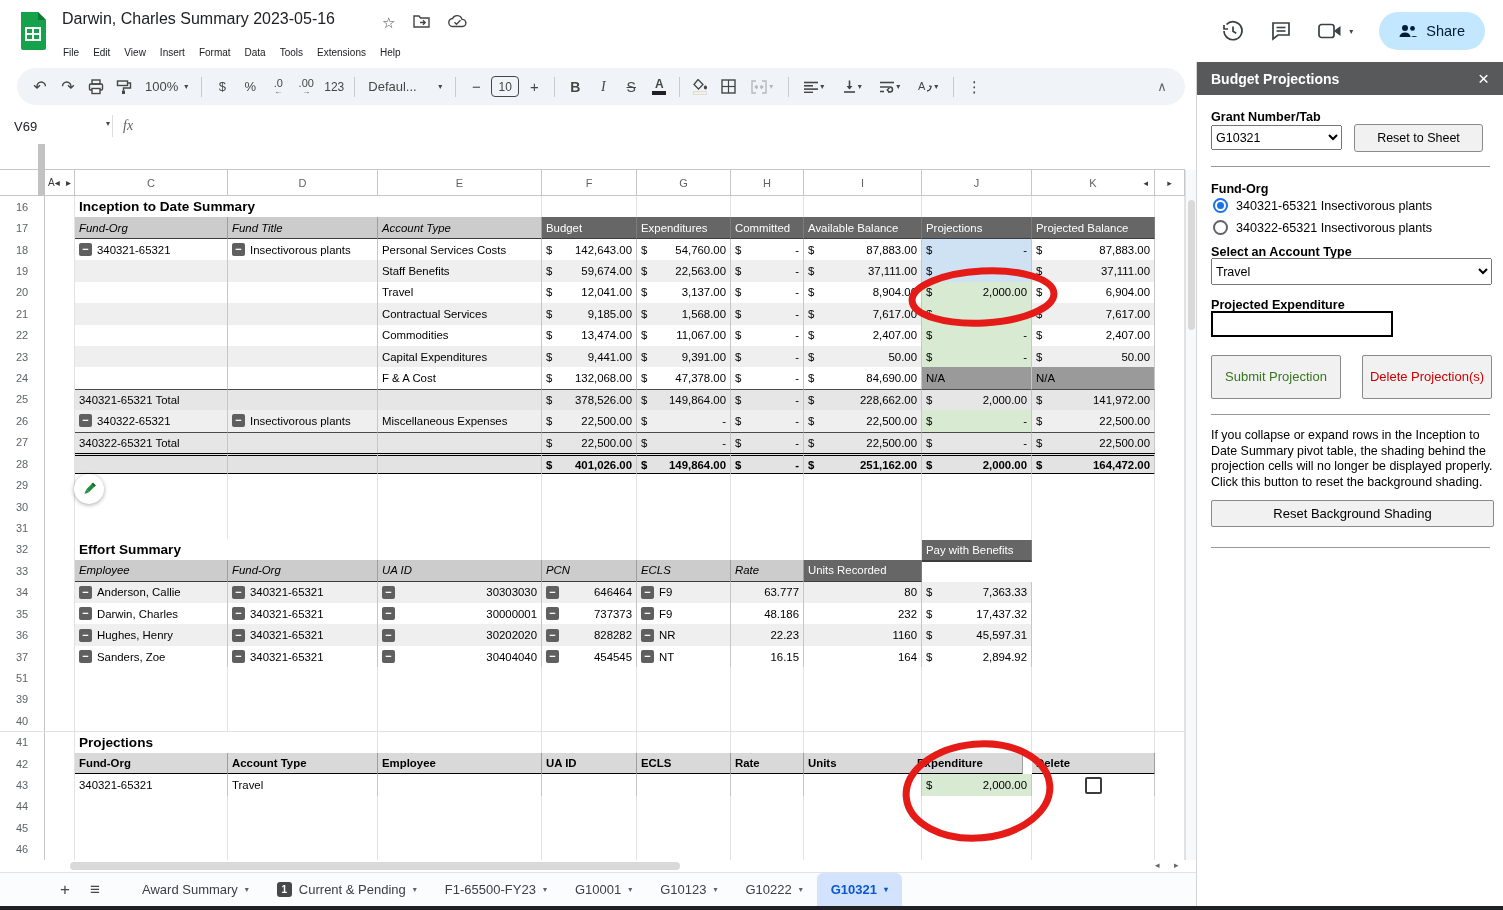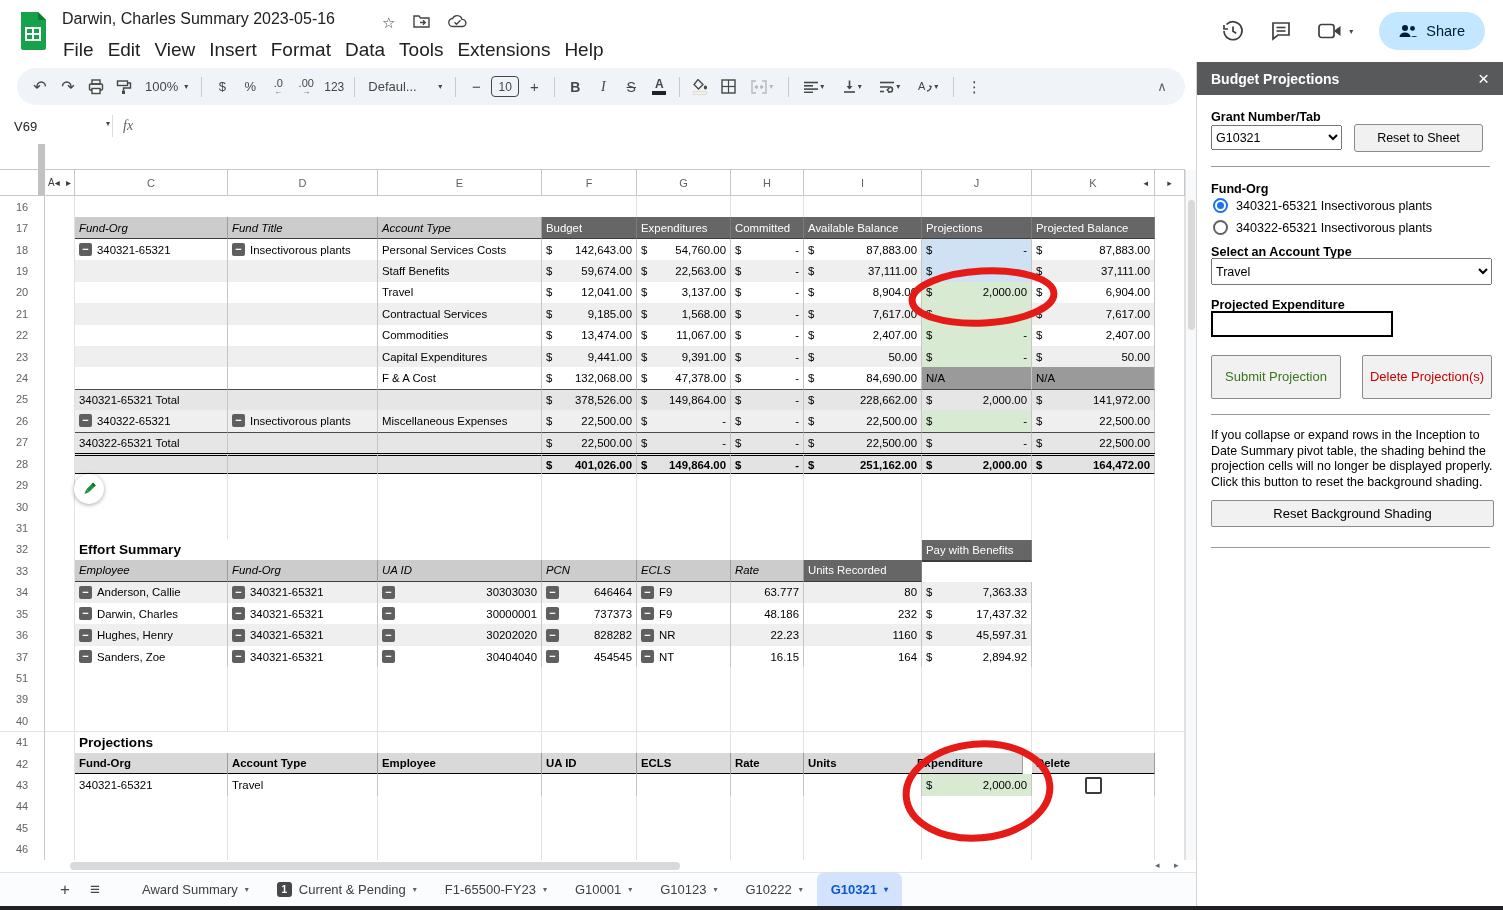--- a/index.html
+++ b/index.html
@@ -3,21 +3,21 @@
 <meta charset="utf-8">
 <style>
   html,body{margin:0;padding:0;background:#fff;font-family:"Liberation Sans",sans-serif;}
   #app{position:relative;width:1503px;height:910px;overflow:hidden;background:#fff;}
   
   #topbar{position:absolute;left:0;top:0;width:1503px;height:62px;background:#fff;}
   #logo{position:absolute;left:18px;top:11px;width:30px;height:40px;}
   #doc-title{position:absolute;left:62px;top:10px;font-size:16px;color:#202124;white-space:nowrap;}
   .title-icons{position:absolute;top:14px;display:flex;gap:18px;color:#444;}
   #menubar{position:absolute;left:56px;top:36px;display:flex;}
-  .menu-item{font-size:19px;color:#202124;padding:3px 7px;border-radius:4px;cursor:default;}
+  .menu-item{font-size:10px;color:#202124;padding:3px 7px;border-radius:4px;cursor:default;margin-top:8px;}
   #top-right{position:absolute;right:18px;top:12px;display:flex;align-items:center;gap:26px;}
   .tr-icon{color:#3c4043;display:flex;align-items:center;}
   #share-btn{display:flex;align-items:center;gap:8px;background:#c2e7ff;border-radius:19px;height:38px;padding:0 20px;color:#001d35;font-size:14.5px;font-weight:500;}
   
   #toolbar{position:absolute;left:17px;top:68px;width:1168px;height:37px;background:#f0f4f9;border-radius:20px;display:flex;align-items:center;padding:0 10px;box-sizing:border-box;gap:2px;}
   .tbtn{min-width:26px;height:26px;display:flex;align-items:center;justify-content:center;color:#444746;font-size:14px;border-radius:4px;}
   .tsep{width:1px;height:20px;background:#c7cbd1;margin:0 5px;}
   .tcaret{font-size:8px;color:#444746;margin-left:2px;}
   #zoom-ctl,#font-ctl{display:flex;align-items:center;padding:0 6px;font-size:13px;color:#444746;gap:4px;}
   #size-box{width:26px;height:19px;border:1px solid #444746;border-radius:4px;font-size:12px;display:flex;align-items:center;justify-content:center;color:#444746;}
@@ -307,20 +307,23 @@
       <div class="hdrcell" style="left: 637px; top: 26px; width: 94px; height: 26px;">G</div>
       <div class="hdrcell" style="left: 731px; top: 26px; width: 73px; height: 26px;">H</div>
       <div class="hdrcell" style="left: 804px; top: 26px; width: 118px; height: 26px;">I</div>
       <div class="hdrcell" style="left: 922px; top: 26px; width: 110px; height: 26px;">J</div>
       <div class="hdrcell" style="left: 1032px; top: 26px; width: 123px; height: 26px; position: absolute;">K<span style="position: absolute; right: 6px; font-size: 9px; color: rgb(60, 60, 60);">◂</span></div>
       <div class="hdrcell" style="left: 1155px; top: 26px; width: 30px; height: 26px;">
         <span style="font-size:9px;color:#3c3c3c;">▸</span>
       </div>
       <div class="hdrcell" style="left: 0px; top: 52px; width: 45px; height: 22.42px; border-bottom: 1px solid rgb(226, 226, 226);">16</div>
       <div class="cell" style="left: 45px; top: 52px; width: 30px; height: 22.42px;"></div>
+      <div class="cell title" style="left: 75px; top: 52px; width: 467px; height: 22.42px;">
+        <span>Inception to Date Summary</span>
+      </div>
       <div class="cell" style="left: 542px; top: 52px; width: 95px; height: 22.42px;"></div>
       <div class="cell" style="left: 637px; top: 52px; width: 94px; height: 22.42px;"></div>
       <div class="cell" style="left: 731px; top: 52px; width: 73px; height: 22.42px;"></div>
       <div class="cell" style="left: 804px; top: 52px; width: 118px; height: 22.42px;"></div>
       <div class="cell" style="left: 922px; top: 52px; width: 110px; height: 22.42px;"></div>
       <div class="cell" style="left: 1032px; top: 52px; width: 123px; height: 22.42px;"></div>
       <div class="cell" style="left: 1155px; top: 52px; width: 30px; height: 22.42px;"></div>
       <div class="hdrcell" style="left: 0px; top: 73.42px; width: 45px; height: 22.42px; border-bottom: 1px solid rgb(226, 226, 226);">17</div>
       <div class="cell" style="left: 45px; top: 73.42px; width: 30px; height: 22.42px;"></div>
       <div class="cell tb hl" style="left: 75px; top: 73.42px; width: 153px; height: 22.42px;">

